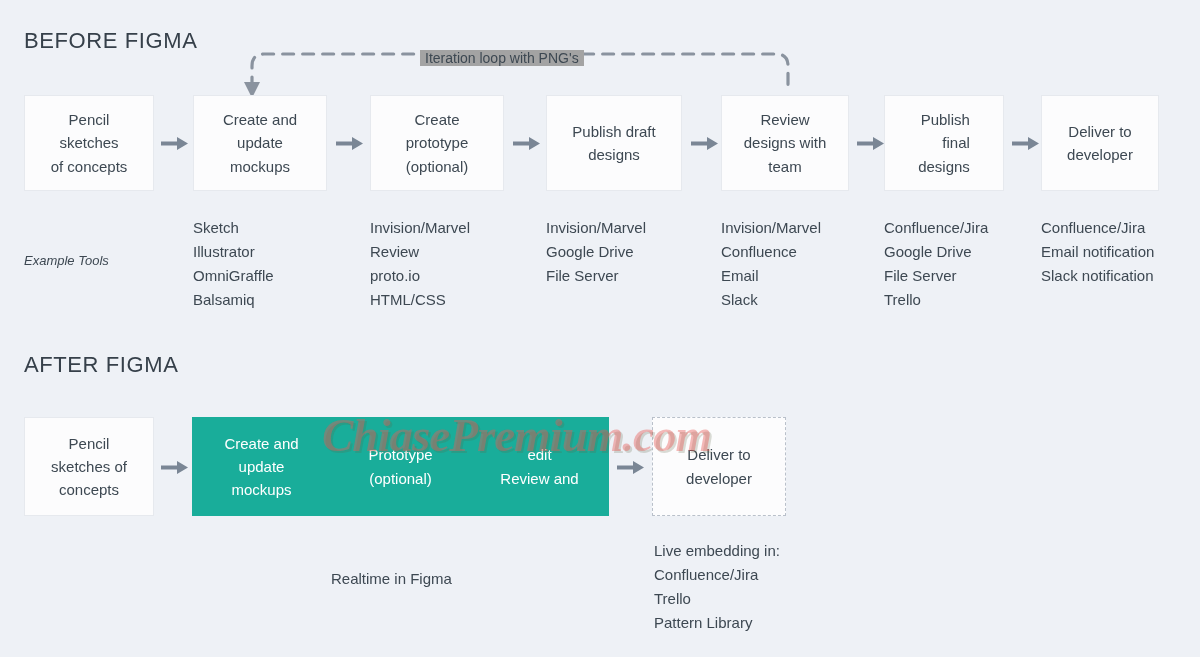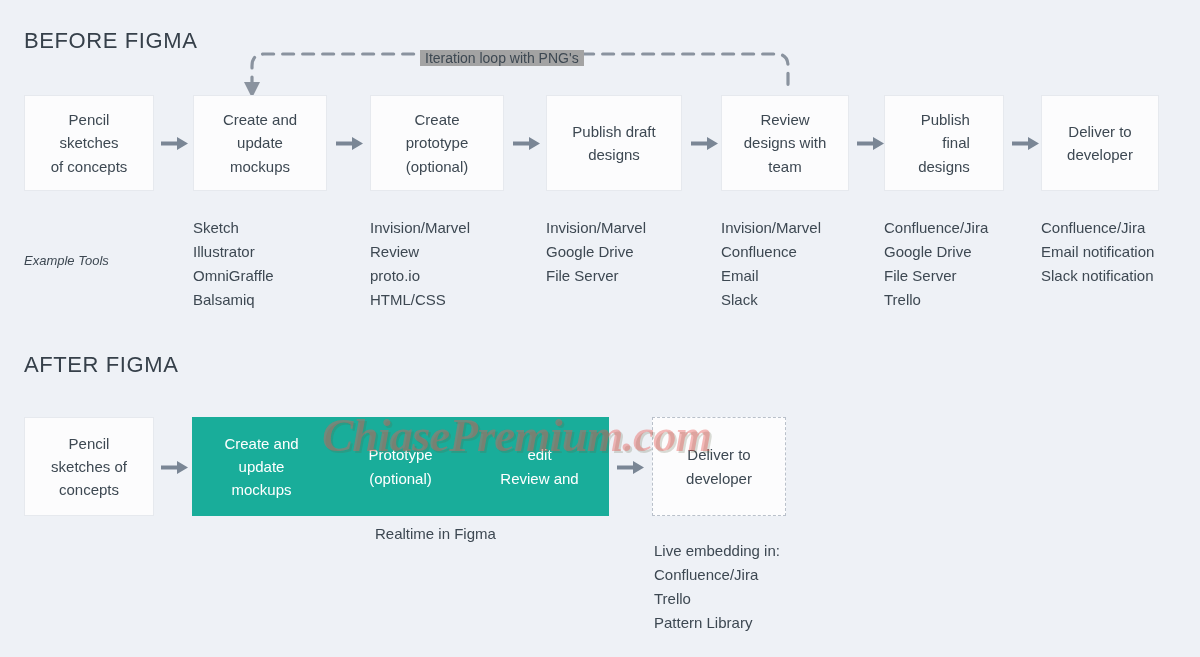--- a/index.html
+++ b/index.html
@@ -346,21 +346,21 @@
       </svg>
   </div>
 
   <div class="dashed-box">
     <div>
       <span>Deliver to</span>
       <span>developer</span>
     </div>
   </div>
 
-  <div class="caption" style="left:331px; top:522px;margin-left:44px;">
+  <div class="caption" style="left:331px; top:567px;">
     <span>Realtime in Figma</span>
   </div>
 
   <div class="caption" style="left:654px; top:539px;">
     <span>Live embedding in:</span>
     <span>Confluence/Jira</span>
     <span>Trello</span>
     <span>Pattern Library</span>
   </div>
 

